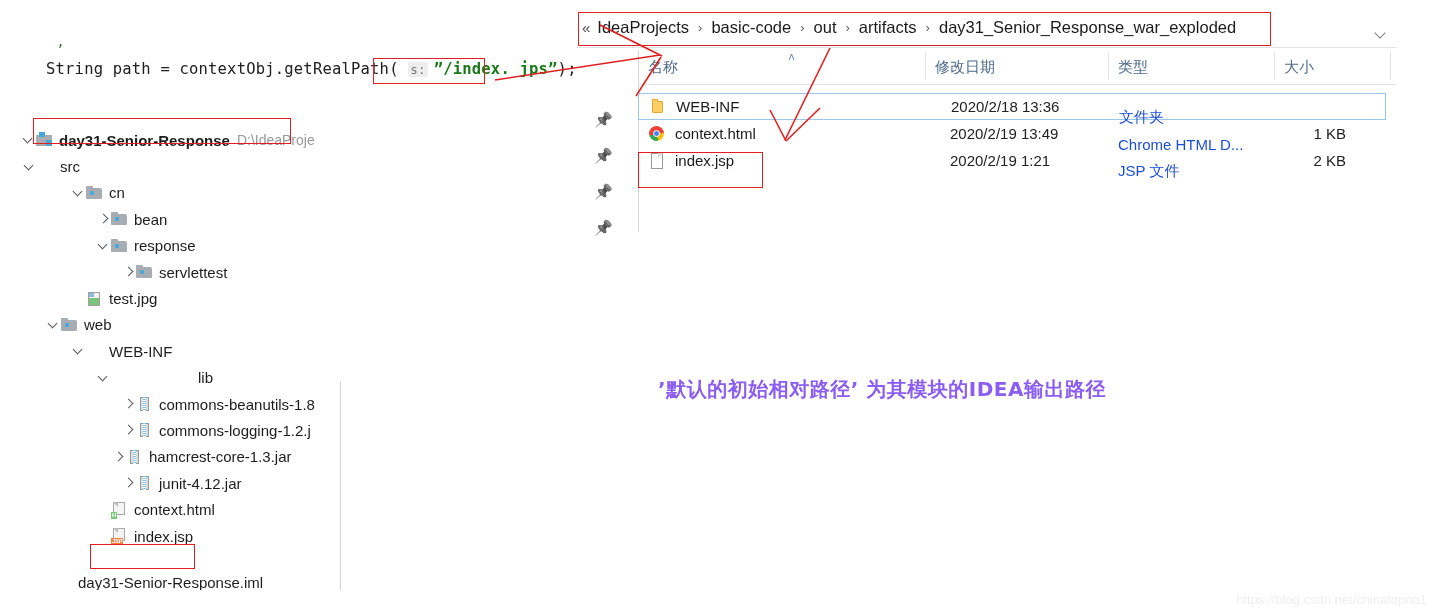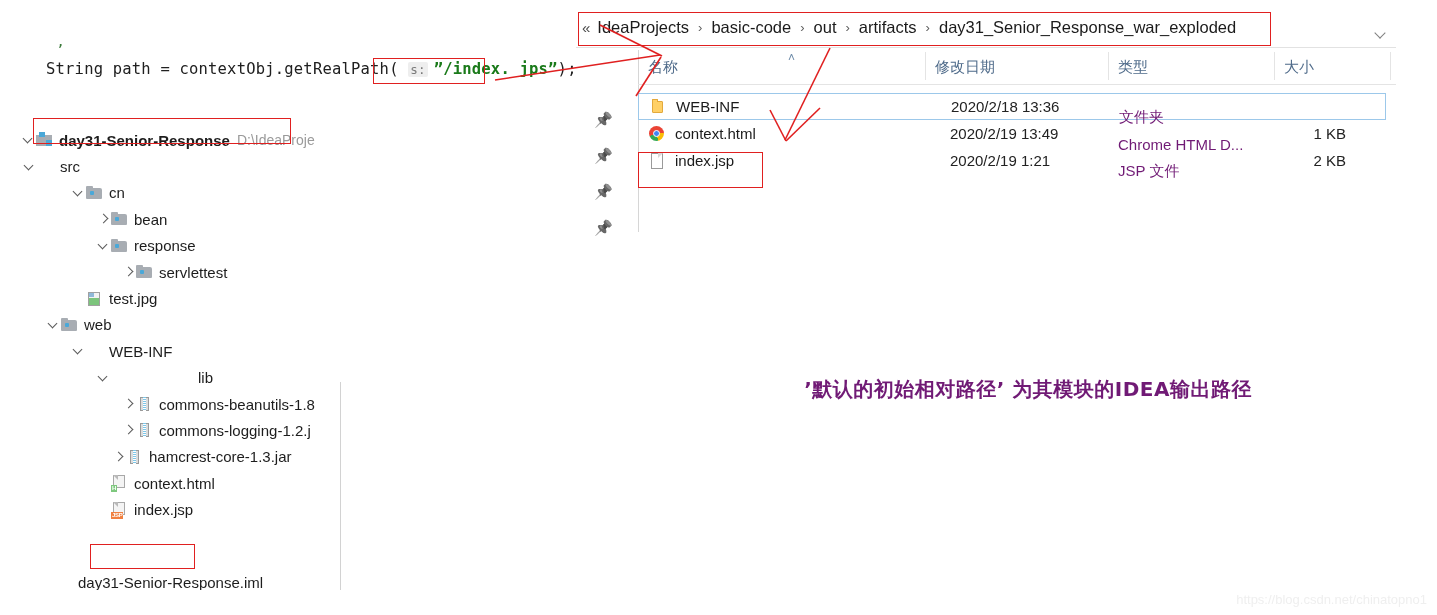--- a/index.html
+++ b/index.html
@@ -196,21 +196,21 @@
   }
   .file-row{
     position:absolute;left:0;width:748px;height:27px;
     display:flex;align-items:center;font-size:15px;color:#1b1b1b;
   }
   .file-row.selected{
     border:1px solid #9cc8ea;box-sizing:border-box;background:#ffffff;
   }
   .fr-name{position:absolute;left:10px;display:flex;align-items:center;}
   .fr-date{position:absolute;left:312px;color:#222;}
-  .fr-type{position:absolute;left:480px;color:#701a75;margin-top:22px;}
+  .fr-type{position:absolute;left:480px;color:#1d4ed8;margin-top:22px;}
   .fr-size{position:absolute;left:646px;width:62px;text-align:right;color:#222;}
   .ex-icon{width:18px;height:16px;position:relative;margin-right:9px;flex:none;}
   .ex-icon.folder-y::before{
     content:"";position:absolute;left:3px;top:2px;width:11px;height:12px;
     background:#ffd066;border:1px solid #e3a93c;box-sizing:border-box;
     border-radius:1px;
   }
   .ex-icon.folder-y::after{
     content:"";position:absolute;left:3px;top:0px;width:6px;height:3px;
     background:#ffd066;border:1px solid #e3a93c;border-bottom:none;
@@ -238,21 +238,21 @@
     border-left:5px solid #d8d8d8;border-bottom:5px solid transparent;
   }
   #index-file-box{
     position:absolute;left:638px;top:152px;width:125px;height:36px;
     border:1.8px solid #e02020;box-sizing:border-box;
   }
 
   
   #annotation-text{
     left:512px;top:376px;width:740px;
-    color:#701a75;font-size:20px;font-weight:bold;text-align:right;
+    color:#8b5cf6;font-size:20px;font-weight:bold;text-align:center;
     font-family:"DejaVu Sans","Liberation Sans",sans-serif;letter-spacing:.5px;
   }
   #watermark{
     right:10px;bottom:8px;color:#efefef;font-size:13px;
     font-family:"Liberation Sans",sans-serif;
   }
   #arrows{left:0;top:0;width:1437px;height:615px;pointer-events:none;}
 </style>
 </head>
 <body>
@@ -336,20 +336,25 @@
     </div>
     <div class="tree-row" style="padding-left: 122px;">
       <span class="chev "></span>
       <span class="ficon jar"></span>
       <span class="tree-label">commons-logging-1.2.j</span>
     </div>
     <div class="tree-row" style="padding-left: 112px;">
       <span class="chev "></span>
       <span class="ficon jar"></span>
       <span class="tree-label">hamcrest-core-1.3.jar</span>
+    </div>
+    <div class="tree-row" style="padding-left: 122px;">
+      <span class="chev "></span>
+      <span class="ficon jar"></span>
+      <span class="tree-label">junit-4.12.jar</span>
     </div>
     <div class="tree-row" style="padding-left: 97px;">
       <span class="chev blank"></span>
       <span class="ficon file html"><span class="dot"></span><span class="tag">H</span></span>
       <span class="tree-label">context.html</span>
     </div>
     <div class="tree-row" style="padding-left: 97px;">
       <span class="chev blank"></span>
       <span class="ficon file jsp"><span class="dot"></span><span class="tag">JSP</span></span>
       <span class="tree-label">index.jsp</span>

